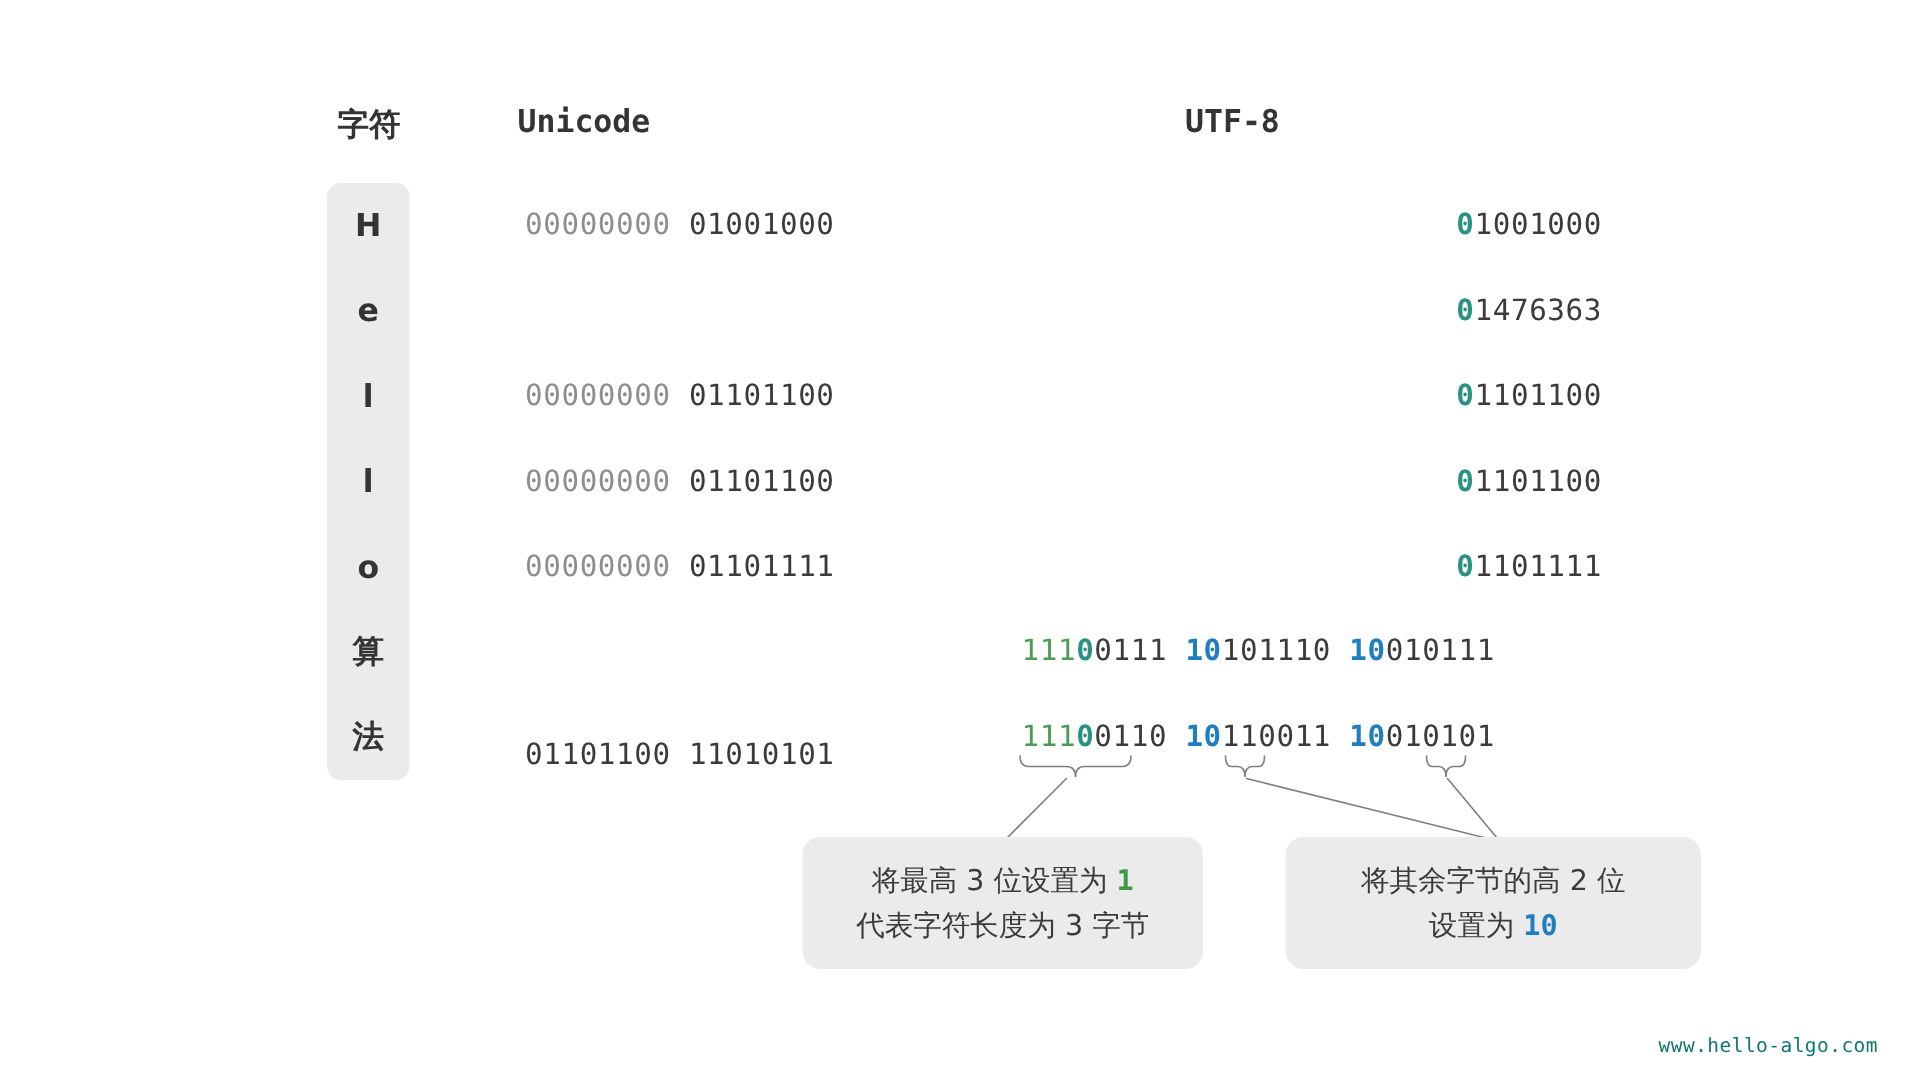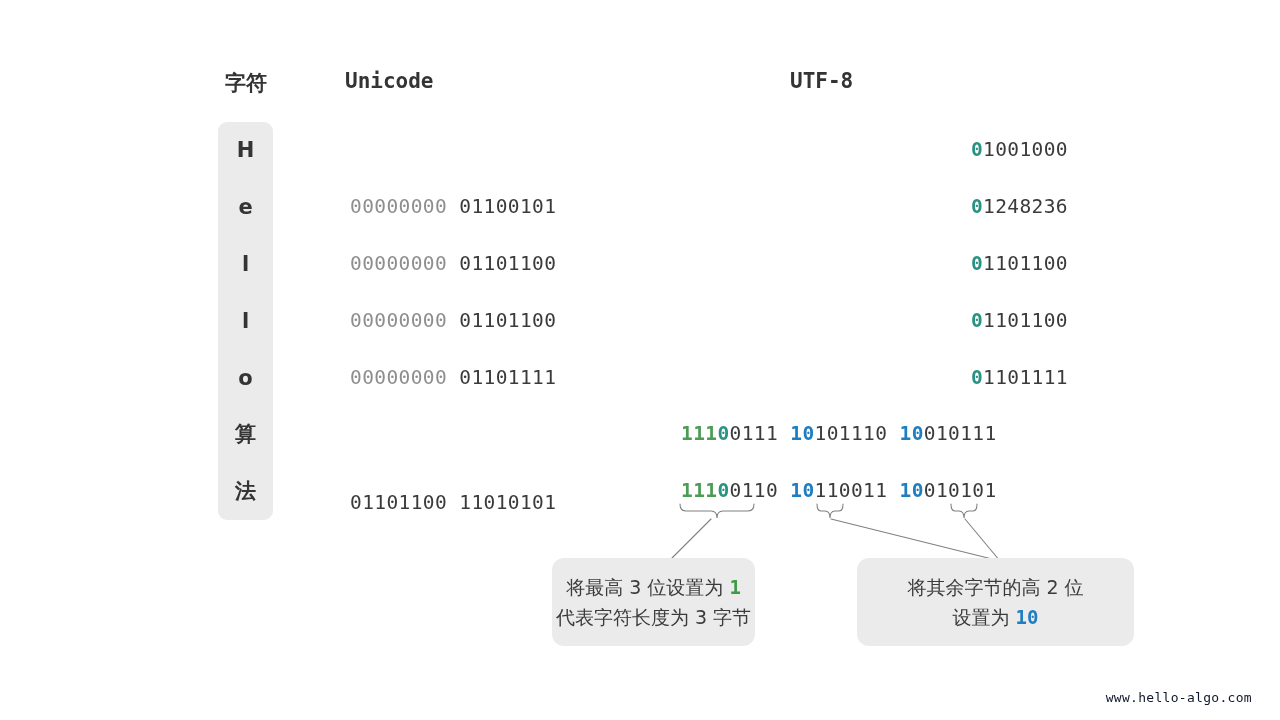--- a/index.html
+++ b/index.html
@@ -63,21 +63,21 @@
     height: 26px; line-height: 26px;
     font-family: "DejaVu Sans Mono", monospace;
     font-size: 19.5px;
     letter-spacing: 0.4px;
     color: #3b3b3b;
     white-space: pre;
   }
   .utf.ascii { left: 828px; width: 240px; text-align: right; }
   .utf.multi { left: 681px; }
 
-  .utf b.lead3 { color: #4d9c55; font-weight: bold; margin-top: 36px; }
+  .utf b.lead3 { color: #4d9c55; font-weight: normal; margin-top: 36px; }
   .utf b.lead0 { color: #2a9283; font-weight: bold; }
   .utf b.cont  { color: #1f7ec0; font-weight: bold; }
   .utf .teal   { color: #2a9283; font-weight: bold; }
 
   
   #annot { position: absolute; left: 0; top: 0; width: 1280px; height: 720px; pointer-events: none; }
 
   
   .callout {
     position: absolute;
@@ -87,31 +87,31 @@
     flex-direction: column;
     justify-content: center;
     align-items: center;
     font-family: "DejaVu Sans", sans-serif;
     font-size: 19px;
     color: #3b3b3b;
   }
   .callout .ln { line-height: 30px; white-space: pre; }
   .callout .g { color: #3f9a46; font-weight: bold; font-family: "DejaVu Sans Mono", monospace; }
   .callout .b { color: #1f7ec0; font-weight: bold; font-family: "DejaVu Sans Mono", monospace; }
-  #callout-1 { left: 552px; top: 558px; width: 203px; height: 88px; text-align: right; }
+  #callout-1 { left: 535px; top: 558px; width: 267px; height: 88px; text-align: right; }
   #callout-2 { left: 857px; top: 558px; width: 277px; height: 88px; }
   #callout-2 .ln { text-align: center; }
 
   
   #watermark {
     position: absolute;
     right: 28px; bottom: 15px;
     font-family: "DejaVu Sans Mono", monospace;
     font-size: 13px;
-    color: #0f172a;
+    color: #0f766e;
     letter-spacing: 0.3px;
   }
 </style>
 </head>
 <body>
 
 <div id="stage">
 
   <div class="hdr hdr-cn" id="hdr-char">字符</div>
   <div class="hdr" id="hdr-unicode">Unicode</div>
@@ -120,28 +120,28 @@
   <div id="char-panel"></div>
 
   <div class="char-cell" style="top:137px">H</div>
   <div class="char-cell" style="top:194px">e</div>
   <div class="char-cell" style="top:251px">l</div>
   <div class="char-cell" style="top:308px">l</div>
   <div class="char-cell" style="top:365px">o</div>
   <div class="char-cell" style="top:421px">算</div>
   <div class="char-cell" style="top:478px">法</div>
 
-  <div class="uni" style="top:194px"><span class="dim">00000000</span> <span>01100101</span></div>
+  <div class="uni" style="top:137px"><span class="dim">00000000</span> <span>01001000</span></div>
   <div class="uni" style="top:251px"><span class="dim">00000000</span> <span>01101100</span></div>
   <div class="uni" style="top:308px"><span class="dim">00000000</span> <span>01101100</span></div>
   <div class="uni" style="top:365px"><span class="dim">00000000</span> <span>01101111</span></div>
   <div class="uni" style="top:490px"><span>01101100</span> <span>11010101</span></div>
 
   <div class="utf ascii" style="top:137px"><span class="teal">0</span><span>1001000</span></div>
-  <div class="utf ascii" style="top:194px"><span class="teal">0</span><span>1248236</span></div>
+  <div class="utf ascii" style="top:194px"><span class="teal">0</span><span>1476363</span></div>
   <div class="utf ascii" style="top:251px"><span class="teal">0</span><span>1101100</span></div>
   <div class="utf ascii" style="top:308px"><span class="teal">0</span><span>1101100</span></div>
   <div class="utf ascii" style="top:365px"><span class="teal">0</span><span>1101111</span></div>
 
   <div class="utf multi" style="top:421px"><b class="lead3">111</b><b class="lead0">0</b><span>0111</span> <b class="cont">10</b><span>101110</span> <b class="cont">10</b><span>010111</span></div>
 
   <div class="utf multi" style="top:478px"><b class="lead3">111</b><b class="lead0">0</b><span>0110</span> <b class="cont">10</b><span>110011</span> <b class="cont">10</b><span>010101</span></div>
 
   <svg id="annot" viewBox="0 0 1280 720">
     <g fill="none" stroke="#808080" stroke-width="1.1" stroke-linecap="round">

